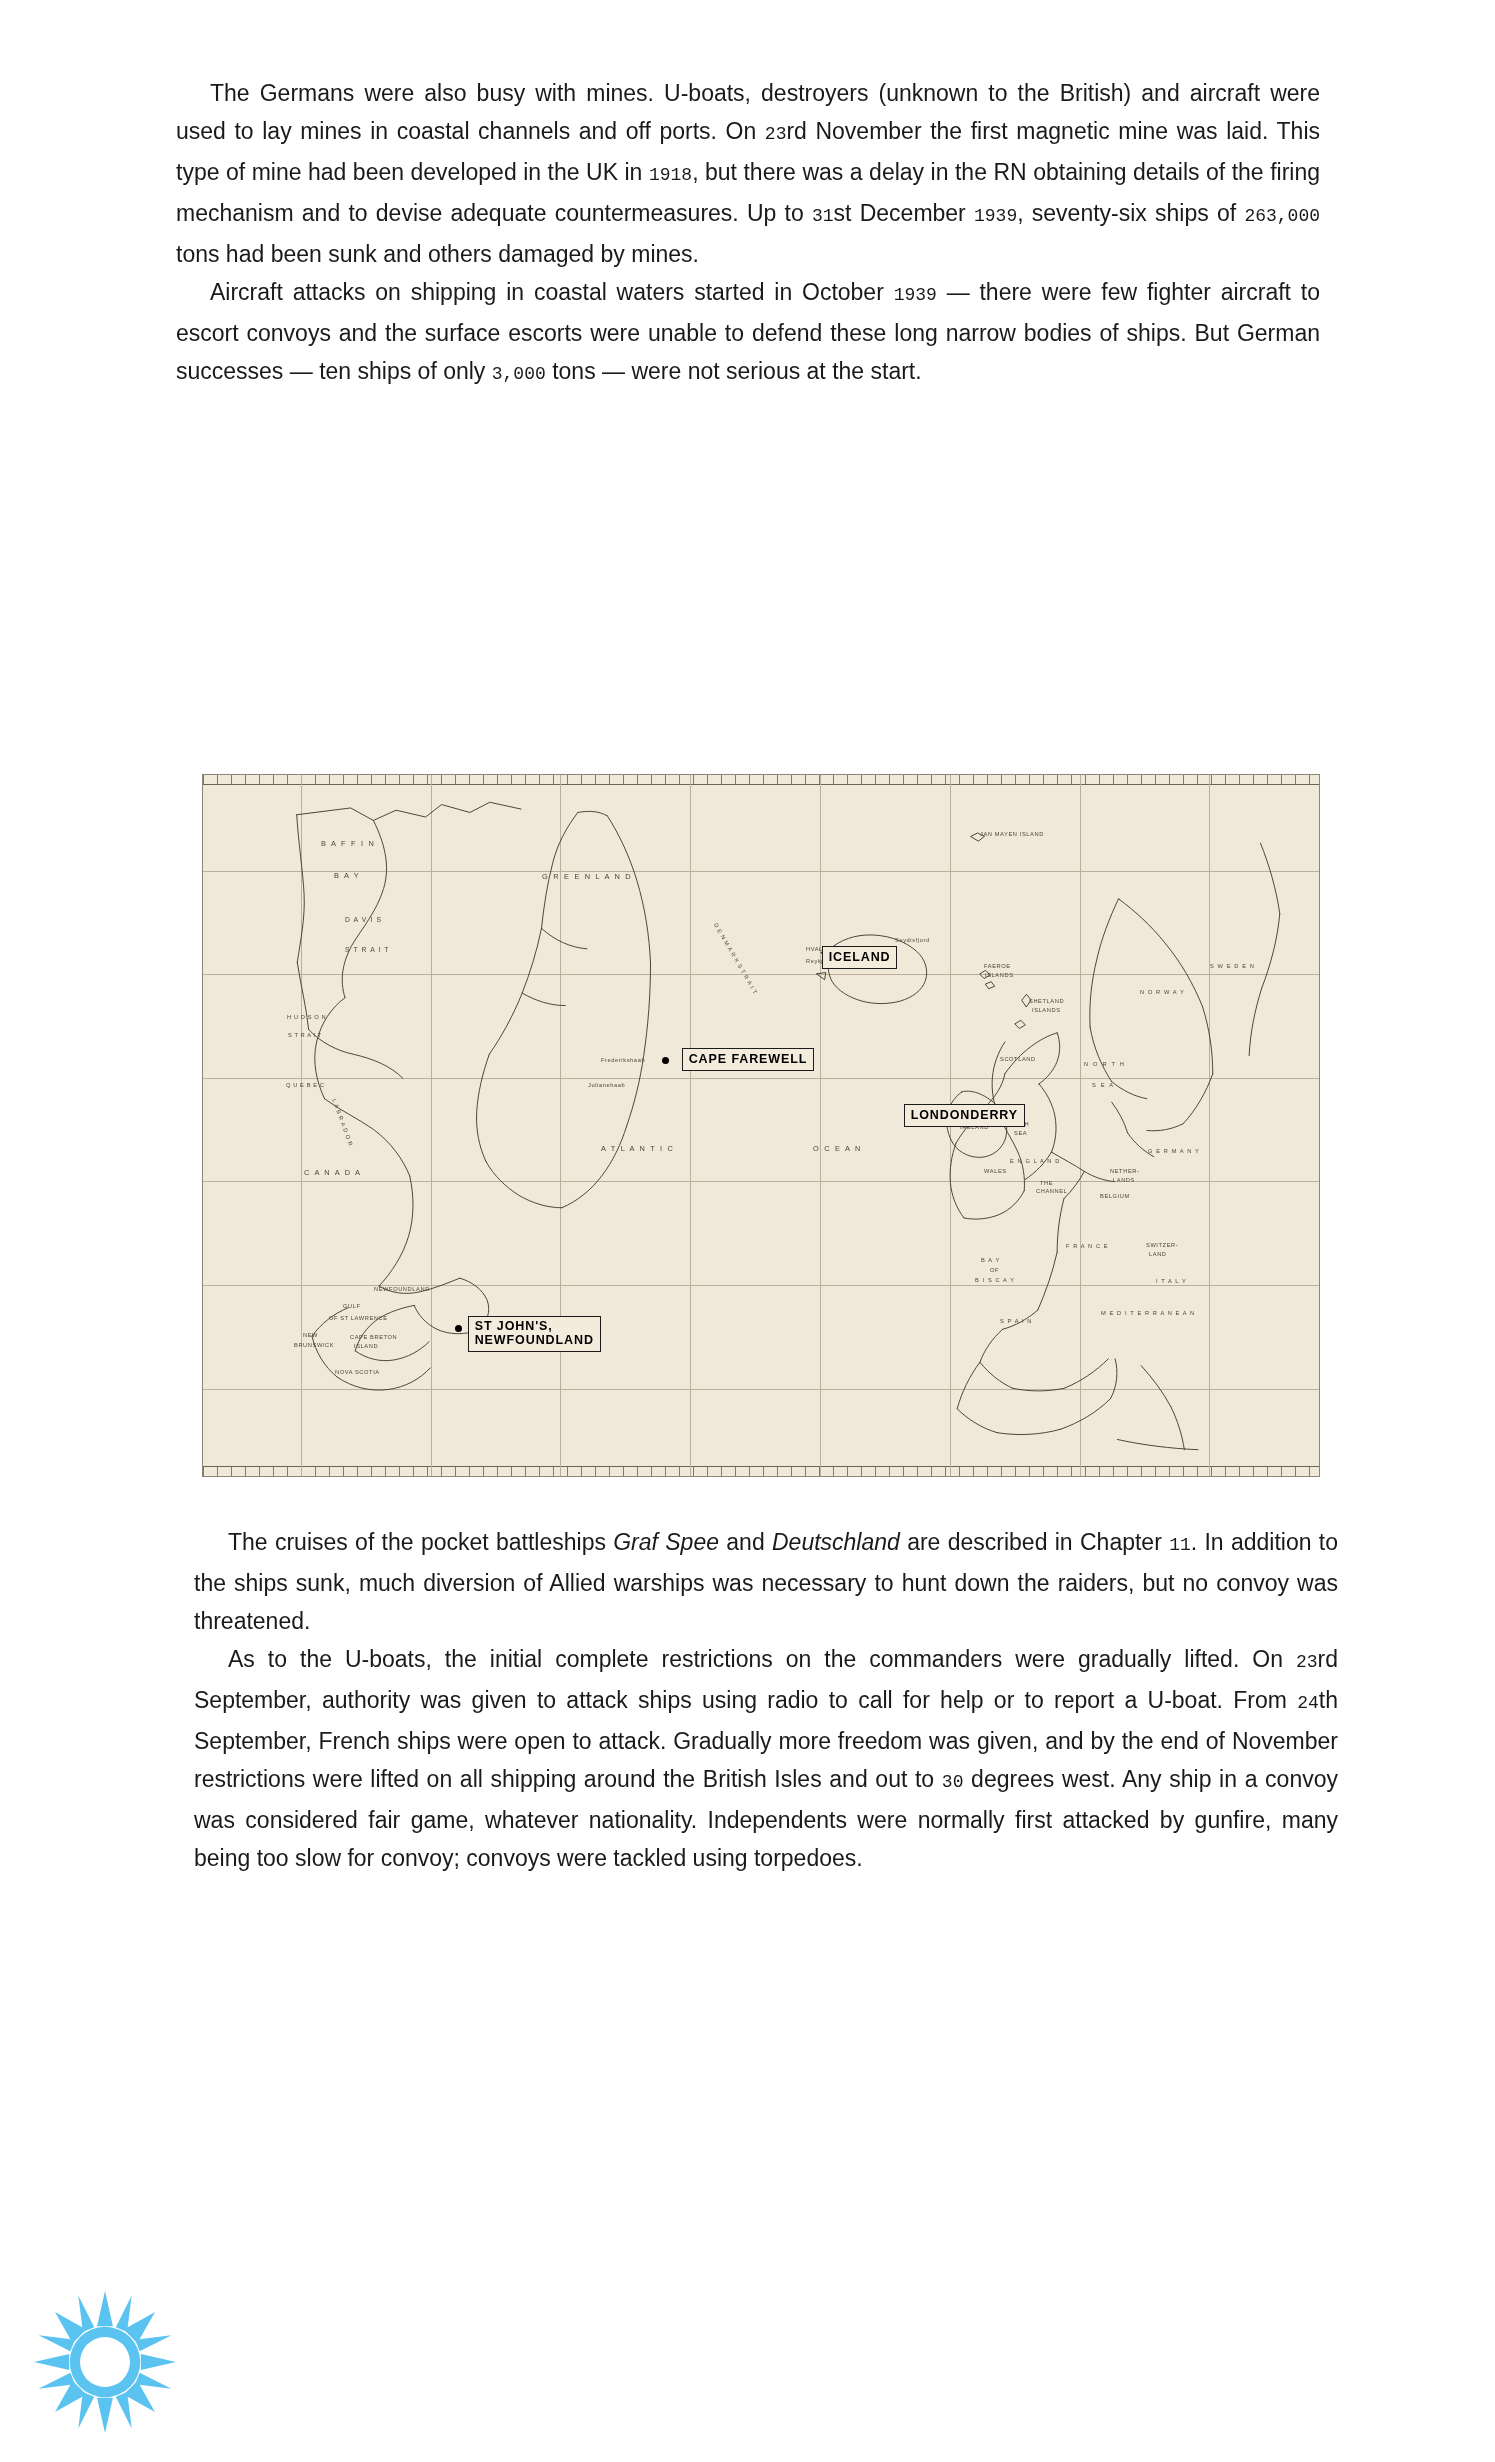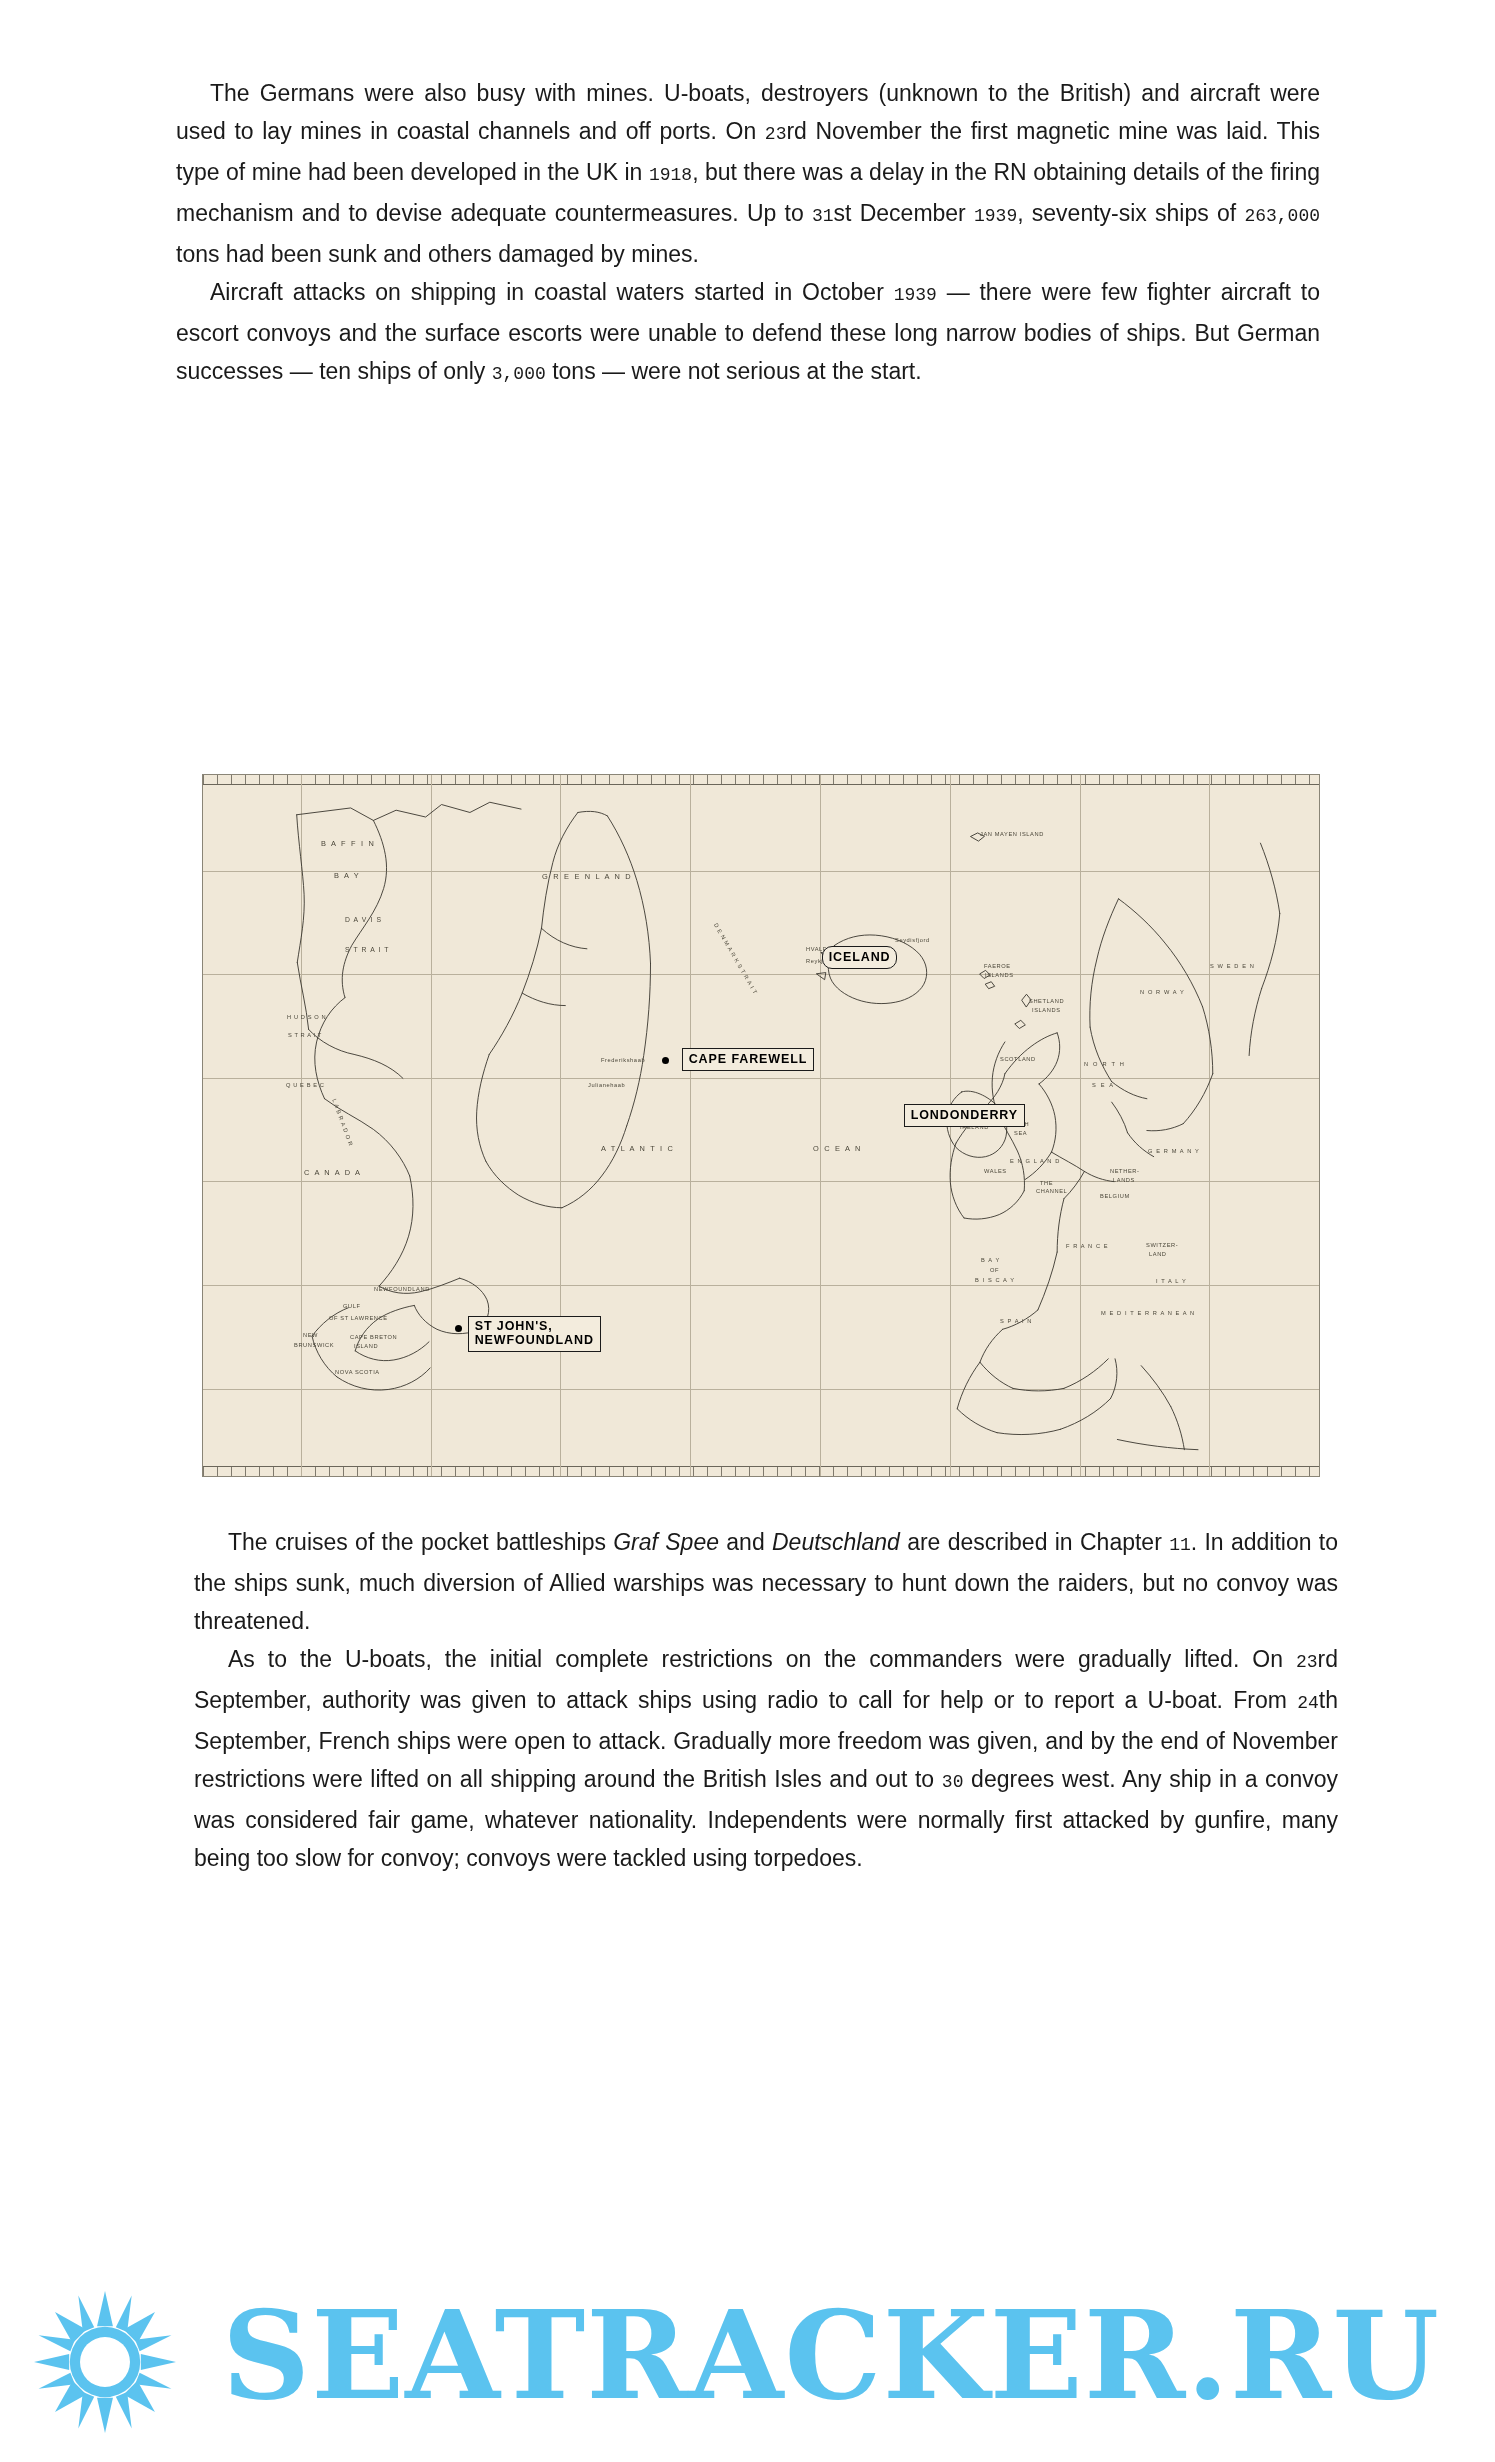--- a/index.html
+++ b/index.html
@@ -350,21 +350,21 @@
       <div class="mlabel micro" style="left:946px; top:476px;">LAND</div>
       <div class="mlabel micro" style="left:953px; top:503px; letter-spacing:1.1px;">I T A L Y</div>
       <div class="mlabel micro" style="left:898px; top:535px; letter-spacing:1.1px;">M E D I T E R R A N E A N</div>
       <div class="mlabel micro" style="left:626px; top:183px;">Reykjavik</div>
       <div class="mlabel micro" style="left:603px; top:171px;">HVALFJORD</div>
       <div class="mlabel micro" style="left:692px; top:162px;">Seydisfjord</div>
       <div class="mlabel micro" style="left:603px; top:183px;">Reykjanes</div>
       <div class="mlabel micro" style="left:398px; top:282px;">Frederikshaab</div>
       <div class="mlabel micro" style="left:385px; top:307px;">Julianehaab</div>
 
-      <div class="boxlabel" style="left:619px; top:171px;border-radius:10px;">ICELAND</div>
+      <div class="boxlabel" style="left:619px; top:171px;">ICELAND</div>
 
       <div class="dot" style="left:459px; top:282px;"></div>
       <div class="boxlabel" style="left:470px; top:273px;margin-left:9px;">CAPE FAREWELL</div>
 
       <div class="dot" style="left:781px; top:340px;"></div>
       <div class="boxlabel" style="left:701px; top:329px;">LONDONDERRY</div>
 
       <div class="dot" style="left:252px; top:550px;"></div>
       <div class="boxlabel" style="left:265px; top:541px; white-space:pre-line; line-height:13.7px;">ST JOHN'S,
 NEWFOUNDLAND</div>
@@ -394,17 +394,16 @@
           <polygon points="8,78 72,86 64,106"></polygon>
           <polygon points="8,172 64,144 72,164"></polygon>
           <polygon points="242,78 186,106 178,86"></polygon>
           <polygon points="242,172 178,164 186,144"></polygon>
           <polygon points="78,242 86,178 106,186"></polygon>
           <polygon points="172,242 144,186 164,178"></polygon>
         </g>
       </g>
       <circle cx="125" cy="125" r="44" fill="#ffffff"></circle>
     </svg>
-    <div class="wm-text">SEATRACKER.RU</div>
   </div>
 
 </div>
 
 
 </body></html>

